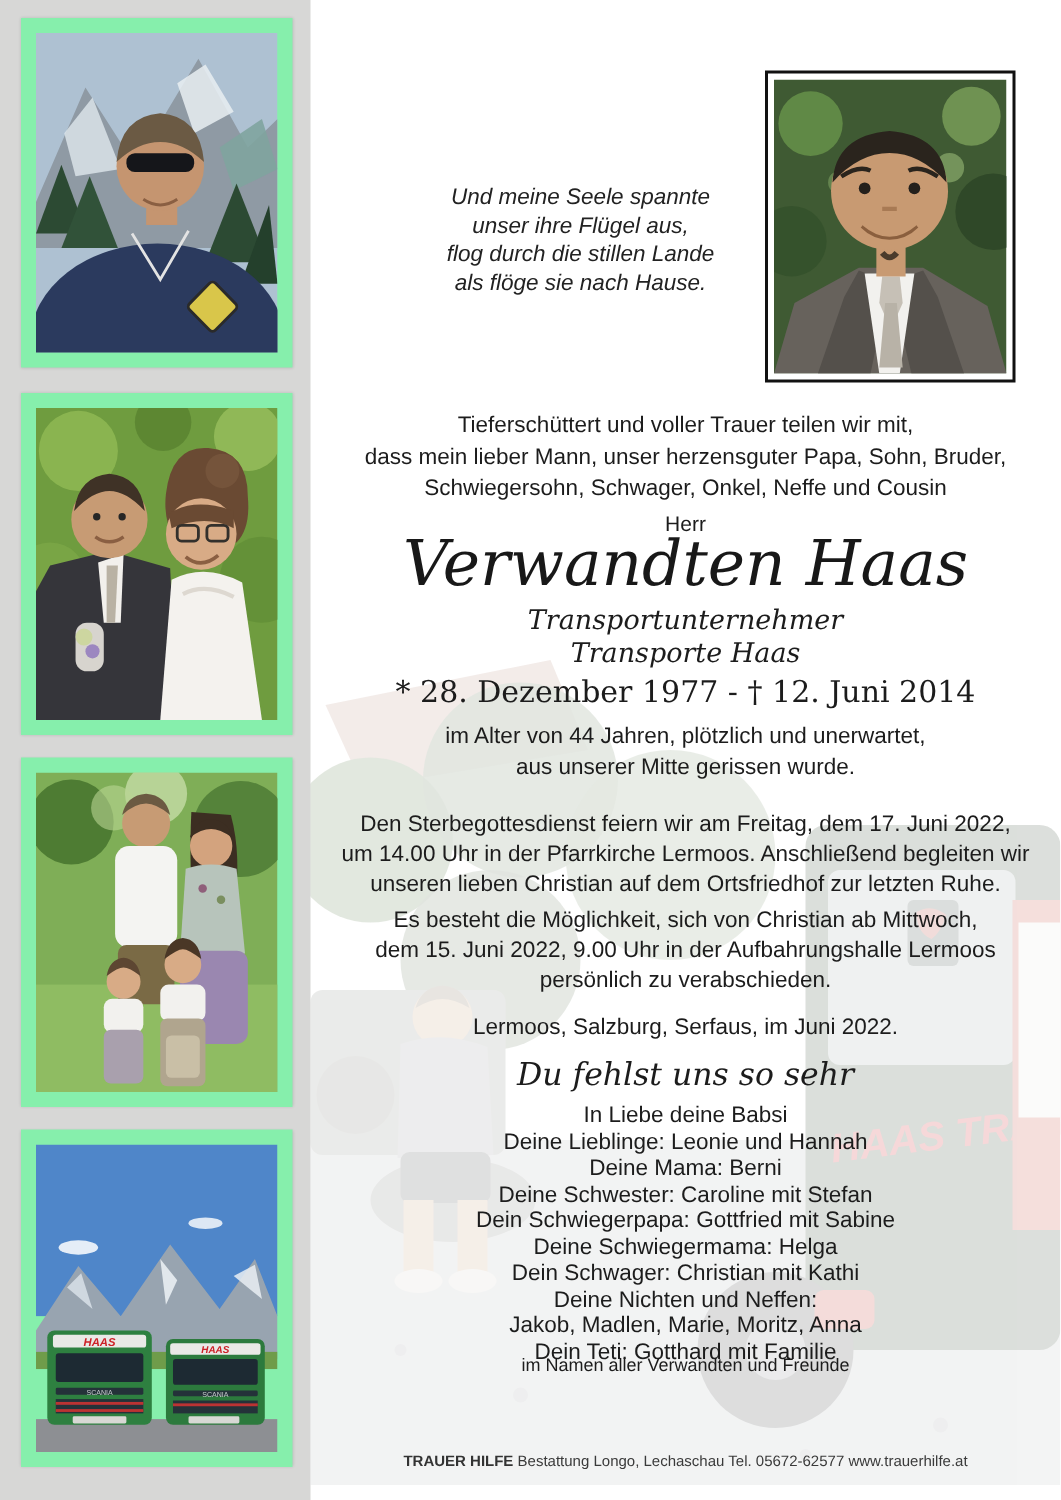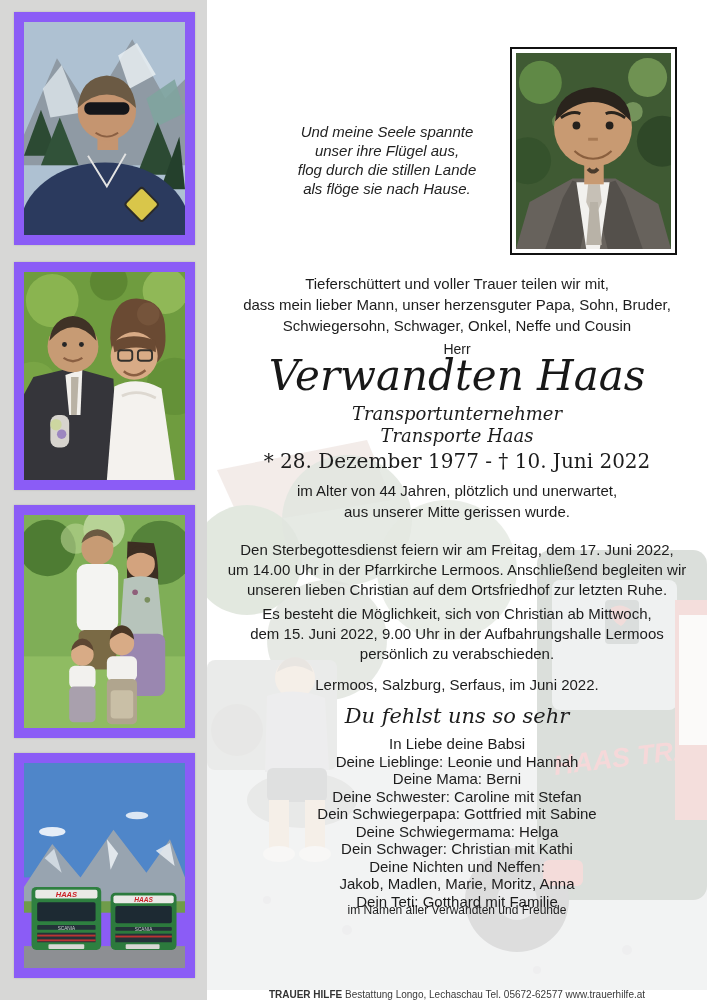--- a/index.html
+++ b/index.html
@@ -2,21 +2,21 @@
 <html><head>
 <meta charset="utf-8">
 <style>
   html,body{margin:0;padding:0;}
   body{
     width:707px;height:1000px;position:relative;background:#ffffff;
     font-family:"Liberation Sans",sans-serif;color:#1c1c1c;overflow:hidden;
   }
   
   .strip{position:absolute;left:0;top:0;width:207px;height:1000px;background:#d7d7d6;}
-  .photo-frame{position:absolute;left:14px;width:181px;background:#8b5cf6;
+  .photo-frame{position:absolute;left:14px;width:181px;background:#86efac;
     box-shadow:0 0 2px rgba(0,0,0,.15);padding:10px;box-sizing:border-box;}
   .photo-frame svg{display:block;width:100%;height:100%;}
   .pf1{top:12px;height:233px;}
   .pf2{top:262px;height:228px;}
   .pf3{top:505px;height:233px;}
   .pf4{top:753px;height:225px;}
   
   .panel{position:absolute;left:207px;top:0;width:500px;height:1000px;}
   .watermark{position:absolute;left:0;top:430px;width:500px;height:560px;opacity:.17;pointer-events:none;}
   .block{position:absolute;left:0;width:500px;text-align:center;}
@@ -33,21 +33,21 @@
   .company{top:425px;font-family:"DejaVu Serif","Liberation Serif",serif;font-style:italic;font-size:18px;}
   .dates{top:449px;font-family:"DejaVu Serif","Liberation Serif",serif;font-size:20px;}
   .para1{top:480px;font-size:15px;line-height:21px;}
   .para2{top:540px;font-size:15px;line-height:20px;}
   .para3{top:604px;font-size:15px;line-height:20px;}
   .places{top:676px;font-size:15px;}
   .motto{top:704px;font-family:"DejaVu Serif","Liberation Serif",serif;font-style:italic;font-size:21px;}
   .family{top:735px;font-size:15px;line-height:17px;}
   .family div{margin-bottom:0.5px;}
   .note{top:903px;font-size:12px;}
-  .footer{top:969px;font-size:10px;color:#3a3a3a;margin-top:20px;}
+  .footer{top:969px;font-size:10px;color:#3a3a3a;}
   .footer b{font-weight:bold;color:#333;}
   .line{white-space:nowrap;}
 </style>
 </head>
 <body>
 
 <div class="strip">
 
   <div class="photo-frame pf1">
     <svg viewBox="0 0 171 223" preserveAspectRatio="none">
@@ -247,21 +247,21 @@
   <div class="block intro">
     <div class="line">Tieferschüttert und voller Trauer teilen wir mit,</div>
     <div class="line">dass mein lieber Mann, unser herzensguter Papa, Sohn, Bruder,</div>
     <div class="line">Schwiegersohn, Schwager, Onkel, Neffe und Cousin</div>
   </div>
 
   <div class="block salutation">Herr</div>
   <div class="block name">Verwandten Haas</div>
   <div class="block profession">Transportunternehmer</div>
   <div class="block company">Transporte Haas</div>
-  <div class="block dates">* 28. Dezember 1977 - † 10. Juni 2022</div>
+  <div class="block dates">* 28. Dezember 1977 - † 12. Juni 2014</div>
 
   <div class="block para1">
     <div class="line">im Alter von 44 Jahren, plötzlich und unerwartet,</div>
     <div class="line">aus unserer Mitte gerissen wurde.</div>
   </div>
 
   <div class="block para2">
     <div class="line">Den Sterbegottesdienst feiern wir am Freitag, dem 17. Juni 2022,</div>
     <div class="line">um 14.00 Uhr in der Pfarrkirche Lermoos. Anschließend begleiten wir</div>
     <div class="line">unseren lieben Christian auf dem Ortsfriedhof zur letzten Ruhe.</div>

